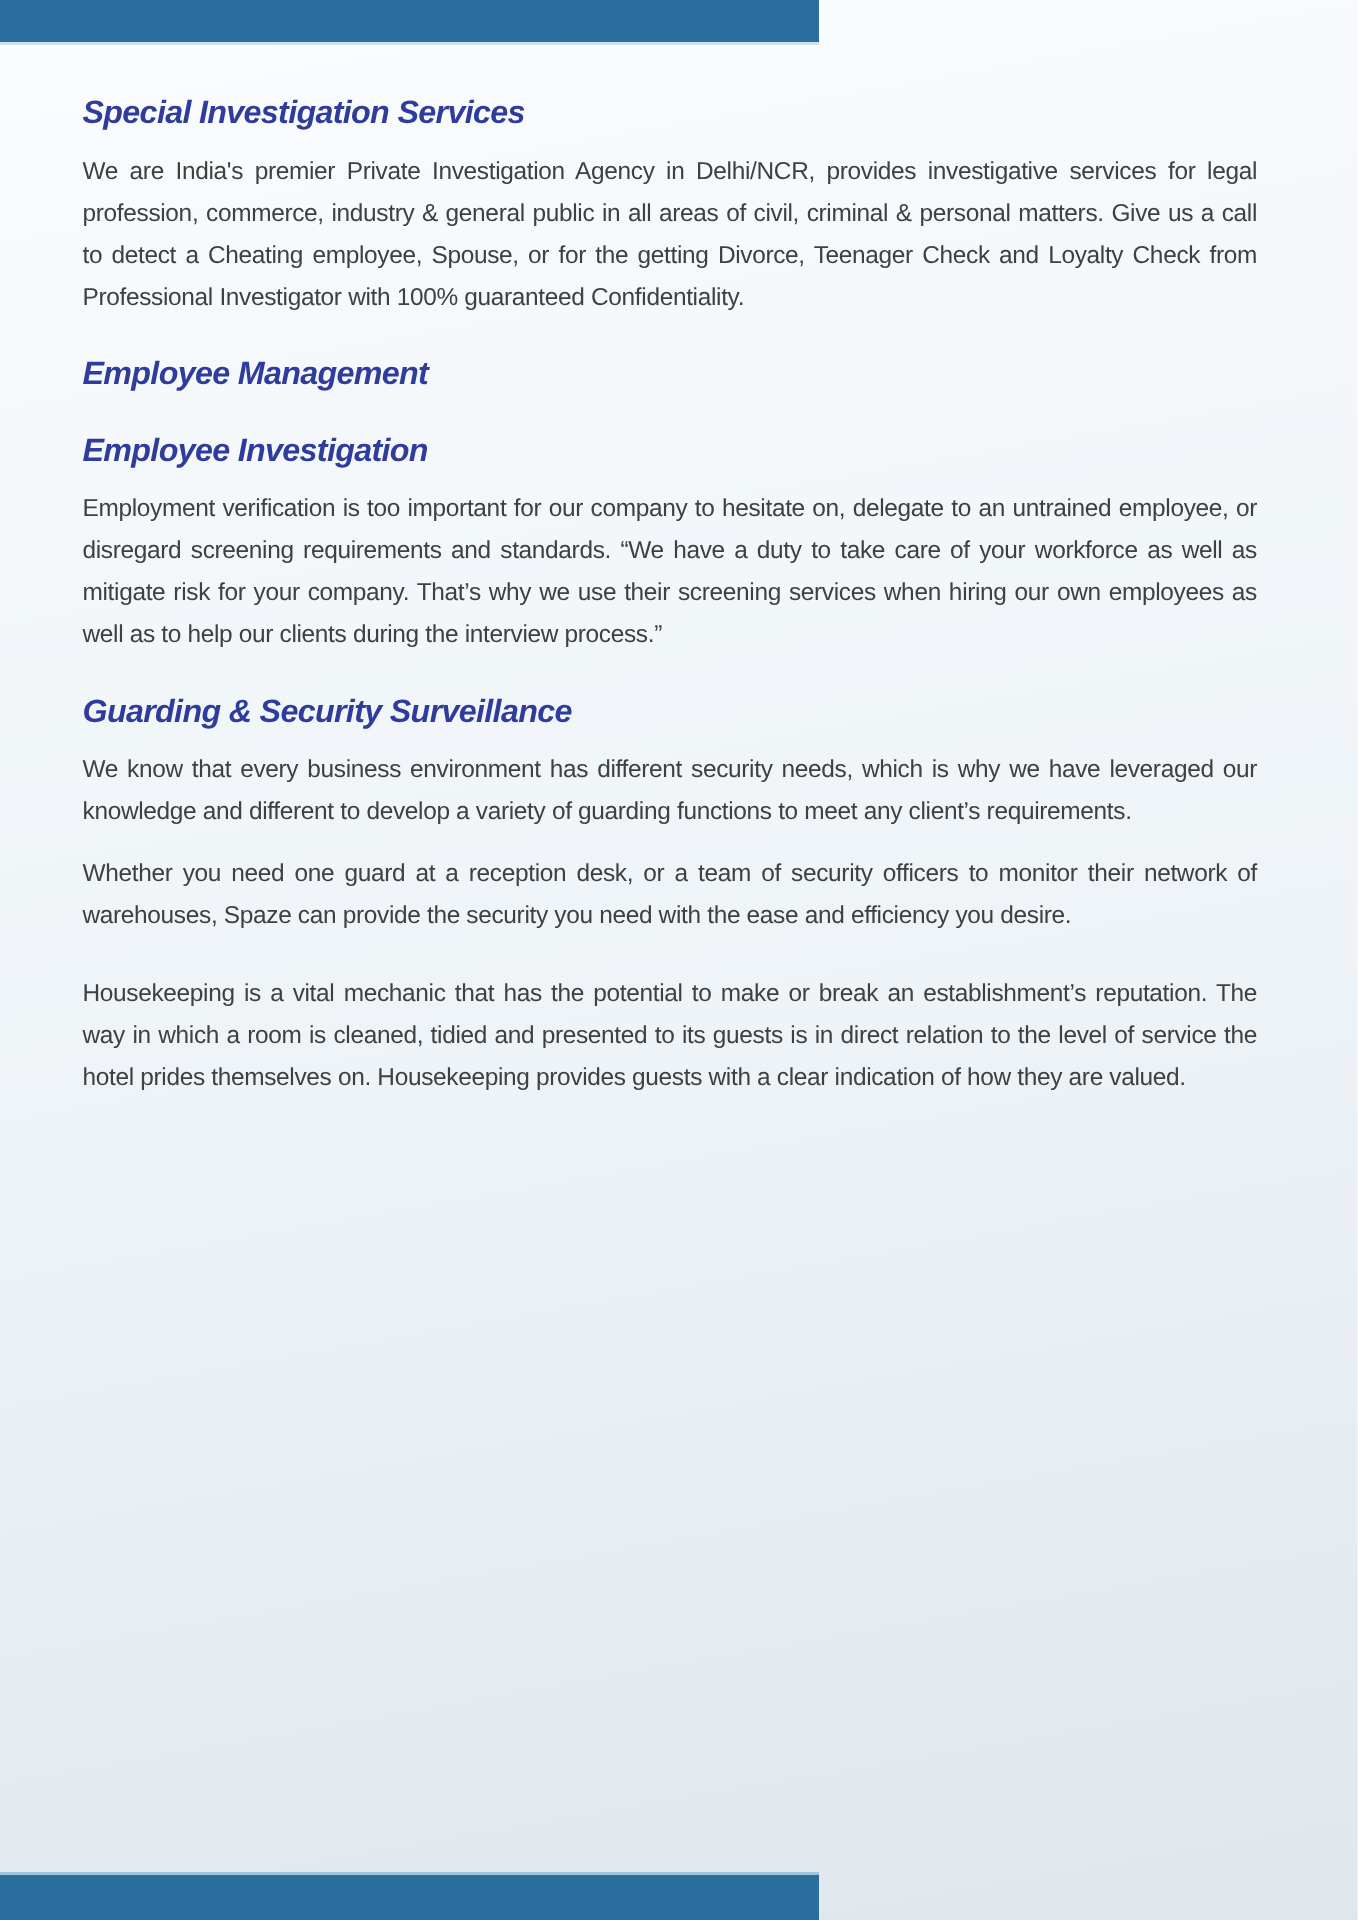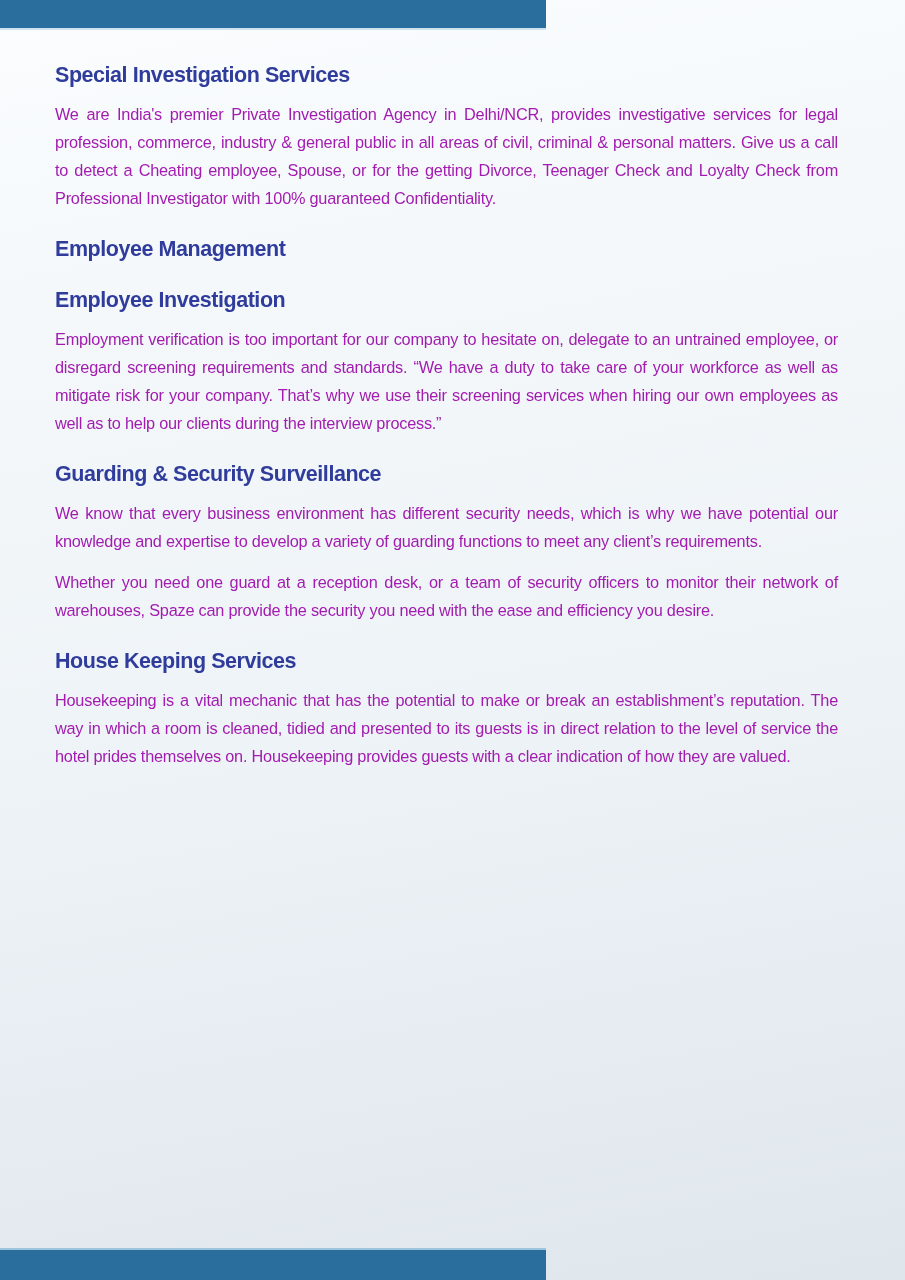--- a/index.html
+++ b/index.html
@@ -56,27 +56,28 @@
   }
 
   h2.section-title {
     margin: 0 0 3px 0;
     font-size: 21.5px;
     font-weight: 700;
     letter-spacing: -0.45px;
     color: #2f3c9c;
     line-height: 1.22;
     font-family: "Liberation Sans", sans-serif;
+    font-style: italic;
   }
 
   p.section-text {
     margin: 12px 0 13px 0;
     font-size: 16.3px;
     line-height: 1.72;
-    color: #a21caf;
+    color: #404040;
     text-align: justify;
     text-justify: inter-word;
     letter-spacing: -0.22px;
     font-family: "Liberation Sans", sans-serif;
   }
   p.section-text:last-child {
     margin-bottom: 0;
   }
 </style>
 </head>
@@ -100,26 +101,25 @@
     <section class="section">
     </section>
 
     <section class="section">
       <h2 class="section-title">Employee Investigation</h2>
       <p class="section-text">Employment verification is too important for our company to hesitate on, delegate to an untrained employee, or disregard screening requirements and standards. “We have a duty to take care of your workforce as well as mitigate risk for your company. That’s why we use their screening services when hiring our own employees as well as to help our clients during the interview process.”</p>
     </section>
 
     <section class="section">
       <h2 class="section-title">Guarding &amp; Security Surveillance</h2>
-      <p class="section-text">We know that every business environment has different security needs, which is why we have potential our knowledge and expertise to develop a variety of guarding functions to meet any client’s requirements.</p>
+      <p class="section-text">We know that every business environment has different security needs, which is why we have leveraged our knowledge and different to develop a variety of guarding functions to meet any client’s requirements.</p>
       <p class="section-text">Whether you need one guard at a reception desk, or a team of security officers to monitor their network of warehouses, Spaze can provide the security you need with the ease and efficiency you desire.</p>
     </section>
 
     <section class="section">
-      <h2 class="section-title">House Keeping Services</h2>
       <p class="section-text">Housekeeping is a vital mechanic that has the potential to make or break an establishment’s reputation. The way in which a room is cleaned, tidied and presented to its guests is in direct relation to the level of service the hotel prides themselves on. Housekeeping provides guests with a clear indication of how they are valued.</p>
     </section>
 
   </div>
 
   <div class="bar bar-bottom"></div>
 
 </div>
 
 </body></html>

